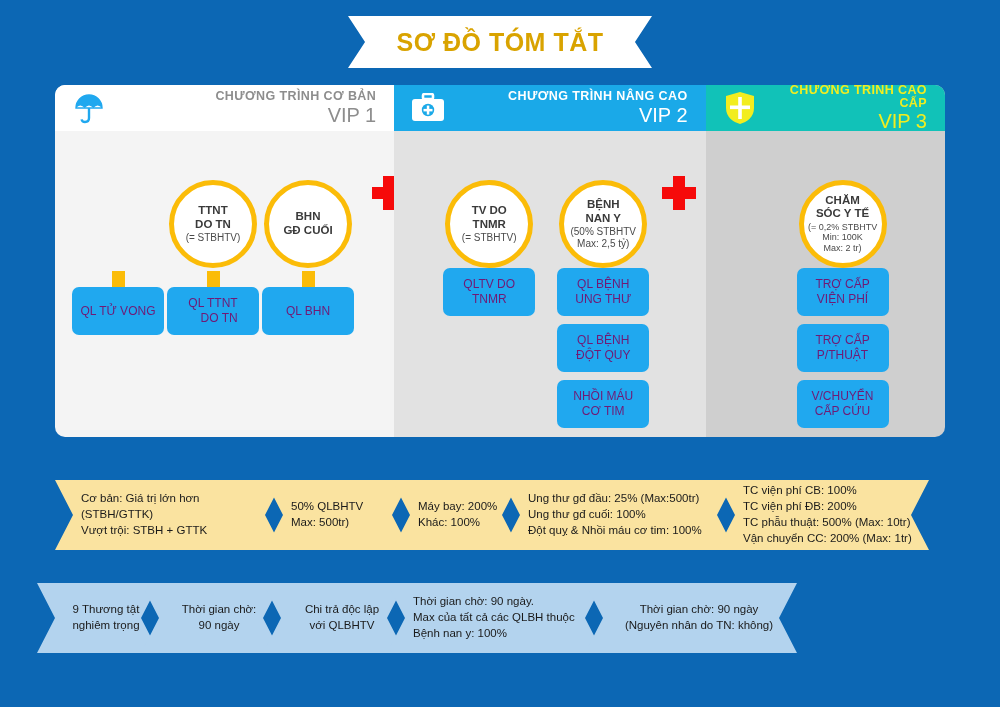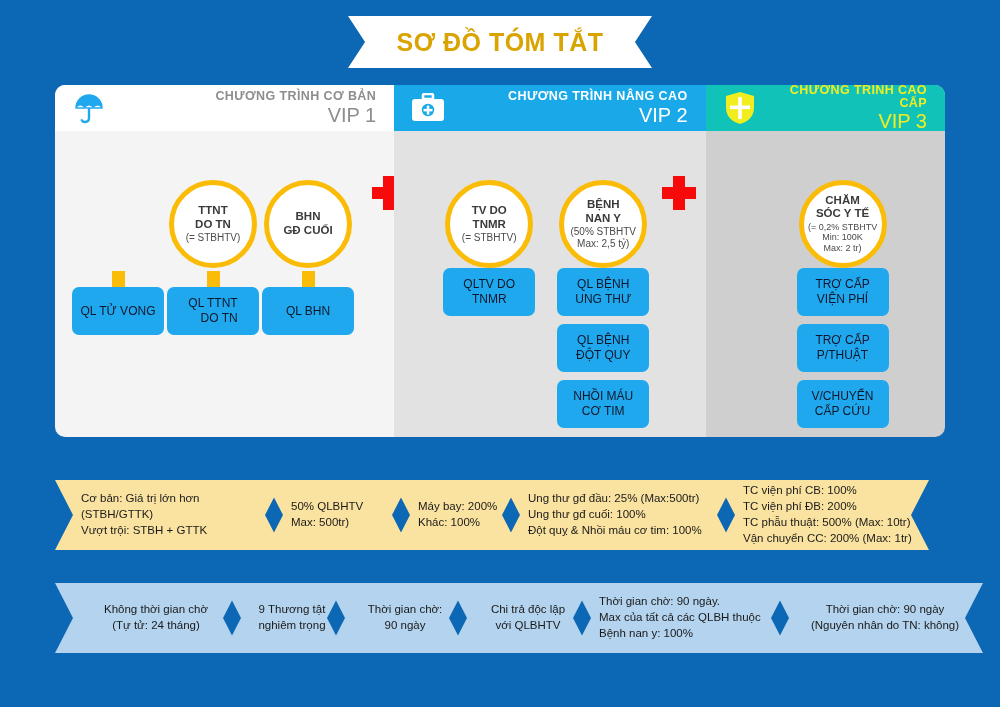--- a/index.html
+++ b/index.html
@@ -71,21 +71,21 @@
   .yarrow .head {
     width: 0; height: 0; margin: 0 auto;
     border-left: 13px solid transparent; border-right: 13px solid transparent;
     border-top: 15px solid #fbbc08;
   }
 
   
   .bbox {
     position: absolute; background: #20a8ef; border-radius: 7px;
     display: flex; align-items: center; justify-content: center; text-align: center;
-    color: #0f172a; font-size: 12px; line-height: 1.25; padding: 4px;
+    color: #701a75; font-size: 12px; line-height: 1.25; padding: 4px;
   }
 
   
   .plus { position: absolute; width: 34px; height: 34px; }
   .plus::before, .plus::after {
     content: ""; position: absolute; background: #f60a0a;
   }
   .plus::before { left: 11px; top: 0; width: 12px; height: 34px; }
   .plus::after  { top: 11px; left: 0; height: 12px; width: 34px; }
 
@@ -271,24 +271,20 @@
   </div>
   <div class="chev chev-last" style="width:212px;">
     <span class="chev-text">TC viện phí CB: 100%
 TC viện phí ĐB: 200%
 TC phẫu thuật: 500% (Max: 10tr)
 Vận chuyển CC: 200% (Max: 1tr)</span>
   </div>
 </div>
 
 <div class="band band-blue">
-  <div class="chev chev-first" style="width:186px;">
-    <span class="chev-text">Không thời gian chờ
-(Tự tử: 24 tháng)</span>
-  </div>
   <div class="chev chev-mid" style="width:122px;">
     <span class="chev-text">9 Thương tật
 nghiêm trọng</span>
   </div>
   <div class="chev chev-mid" style="width:140px;">
     <span class="chev-text">Thời gian chờ:
 90 ngày</span>
   </div>
   <div class="chev chev-mid" style="width:142px;">
     <span class="chev-text">Chi trả độc lập

